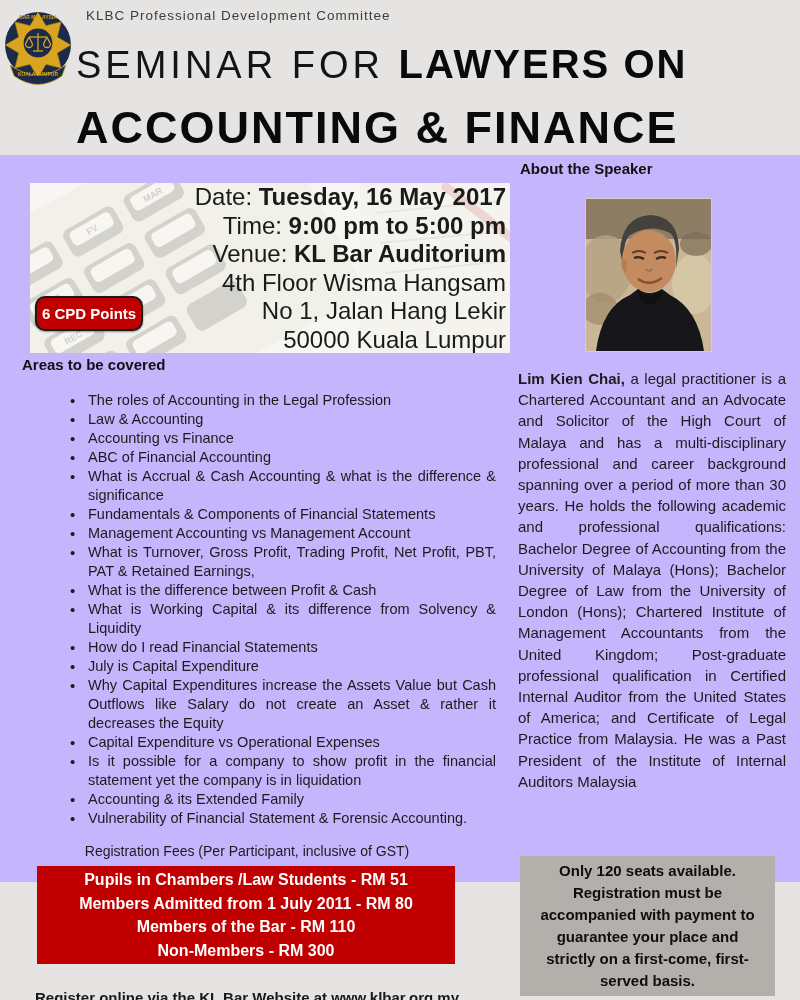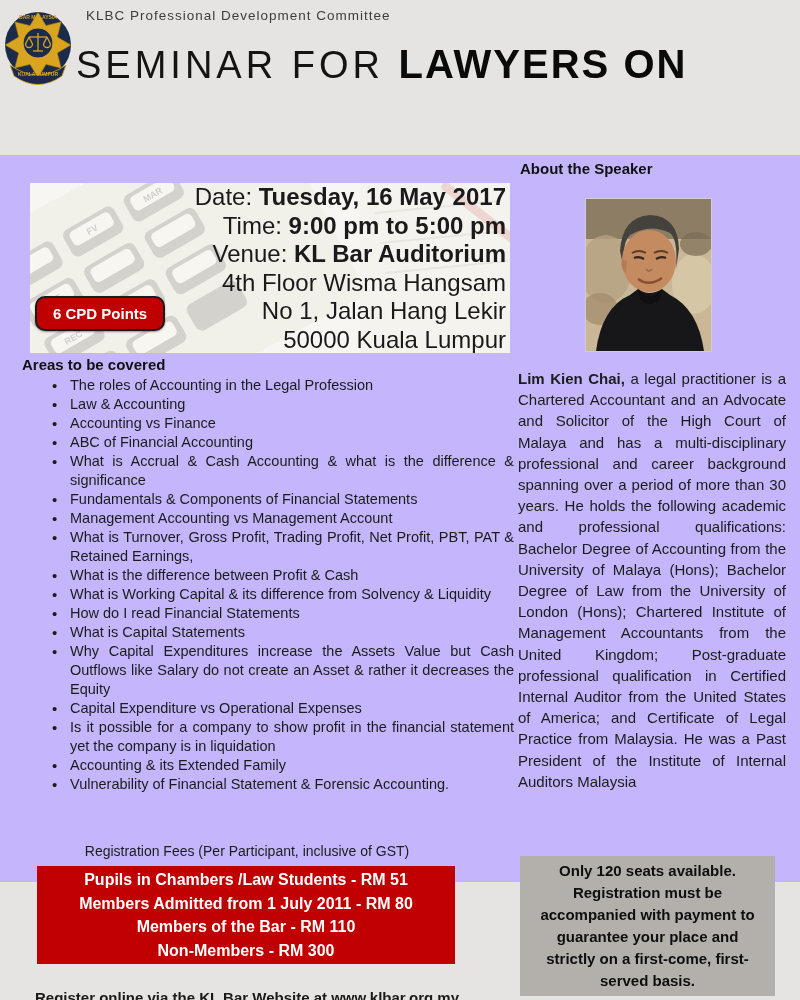--- a/index.html
+++ b/index.html
@@ -17,27 +17,27 @@
                letter-spacing:2px;color:#0a0a0a;white-space:nowrap;}
 
   
   .event-block{position:absolute;left:30px;top:183px;width:480px;height:170px;}
   .calc-art{position:absolute;left:0;top:0;width:100%;height:100%;}
   .event-text{position:absolute;right:4px;top:0;width:100%;text-align:right;
               font-size:24px;line-height:28.5px;color:#1a1a1a;}
   .event-text .lbl{font-weight:400;}
   .event-text .val{font-weight:700;}
   .cpd-badge{position:absolute;left:5px;top:113px;background:#c00000;border:2px solid #1a1a1a;
-             border-radius:10px;color:#fff;font-weight:700;font-size:15px;padding:7px 16px;
+             border-radius:10px;color:#fff;font-weight:700;font-size:15px;padding:7px 5px;
              box-shadow:0 1px 2px rgba(0,0,0,.4);}
 
   
   .areas{position:absolute;left:22px;top:356px;width:492px;}
   .areas-heading{font-size:15px;font-weight:700;margin:0 0 3px 0;}
-  .areas ul{margin:0;padding:0 0 0 30px;list-style:none;}
+  .areas ul{margin:18px;padding:0 0 0 30px;list-style:none;}
   .areas li{position:relative;font-size:14.5px;line-height:19px;text-align:justify;
             padding-left:18px;color:#1c1c1c;}
   .areas li::before{content:"\2022";position:absolute;left:0;top:0;font-size:15px;}
 
   
   .speaker-heading{position:absolute;left:520px;top:160px;font-size:15px;font-weight:700;}
   .speaker-photo{position:absolute;left:585px;top:198px;width:125px;height:152px;
                  border:1px solid #cfcfcf;background:#c5b medium;}
   .speaker-bio{position:absolute;left:518px;top:368px;width:268px;font-size:15px;
                line-height:21.2px;text-align:justify;color:#1c1c1c;}
@@ -85,20 +85,21 @@
         </g>
         <text x="36" y="15.5" font-size="5" fill="#d9a520" text-anchor="middle" font-family="Liberation Sans, sans-serif" font-weight="bold">BAR MALAYSIA</text>
         <path d="M8 62 Q36 82 64 62 L60 73 Q36 90 12 73 Z" fill="#1c2b4a" stroke="#d9a520" stroke-width="0.8"></path>
         <text x="36" y="72.5" font-size="5" fill="#d9a520" text-anchor="middle" font-family="Liberation Sans, sans-serif" font-weight="bold">KUALA LUMPUR</text>
       </svg>
     </div>
     <div class="committee">KLBC Professional Development Committee</div>
     <div class="title-line1">
       <span class="title-light">SEMINAR FOR </span><span class="title-bold">LAWYERS ON</span>
     </div>
+    <div class="title-line2">ACCOUNTING &amp; FINANCE</div>
   </div>
 
   <div class="event-block">
     <svg class="calc-art" viewBox="0 0 480 170">
       <rect width="480" height="170" fill="#f0eee7"></rect>
       <g opacity="0.42">
         <rect x="-30" y="-20" width="330" height="230" fill="#d9d5c4" transform="rotate(-28 120 85)"></rect>
         <g transform="rotate(-30 120 85)" fill="#57544a">
           <rect x="-10" y="10" width="58" height="30" rx="7"></rect>
           <rect x="60" y="10" width="58" height="30" rx="7"></rect>
@@ -162,21 +163,21 @@
       <li>Law &amp; Accounting</li>
       <li>Accounting vs Finance</li>
       <li>ABC of Financial Accounting</li>
       <li>What is Accrual &amp; Cash Accounting &amp; what is the difference &amp; significance</li>
       <li>Fundamentals &amp; Components of Financial Statements</li>
       <li>Management Accounting vs Management Account</li>
       <li>What is Turnover, Gross Profit, Trading Profit, Net Profit, PBT, PAT &amp; Retained Earnings,</li>
       <li>What is the difference between Profit &amp; Cash</li>
       <li>What is Working Capital &amp; its difference from Solvency &amp; Liquidity</li>
       <li>How do I read Financial Statements</li>
-      <li>What is Capital Statements</li>
+      <li>July is Capital Expenditure</li>
       <li>Why Capital Expenditures increase the Assets Value but Cash Outflows like Salary do not create an Asset &amp; rather it decreases the Equity</li>
       <li>Capital Expenditure vs Operational Expenses</li>
       <li>Is it possible for a company to show profit in the financial statement yet the company is in liquidation</li>
       <li>Accounting &amp; its Extended Family</li>
       <li>Vulnerability of Financial Statement &amp; Forensic Accounting.</li>
     </ul>
   </div>
 
   <div class="speaker-heading">About the Speaker</div>
 

